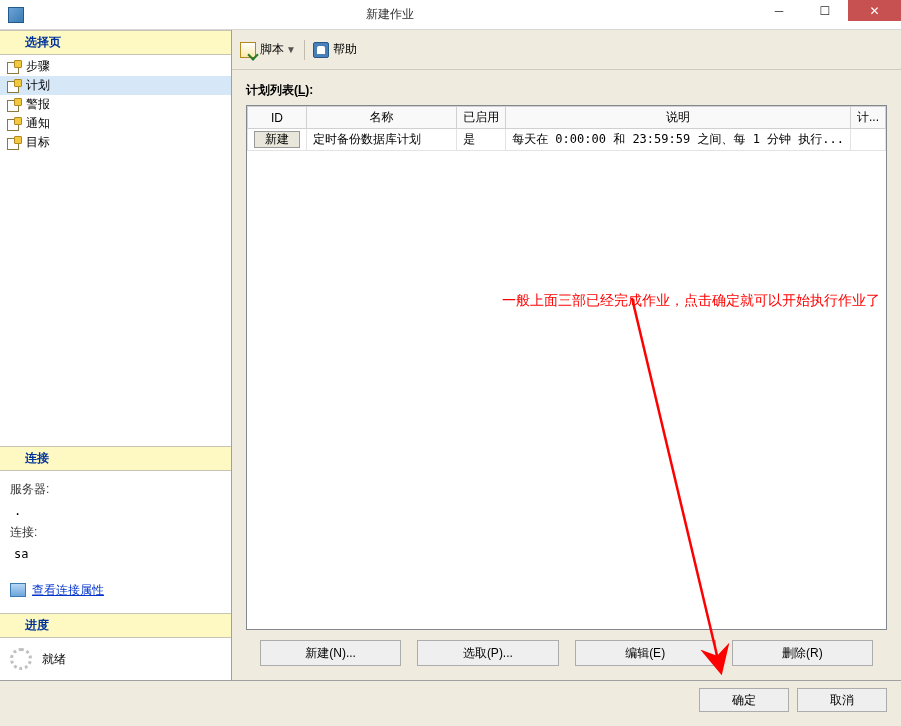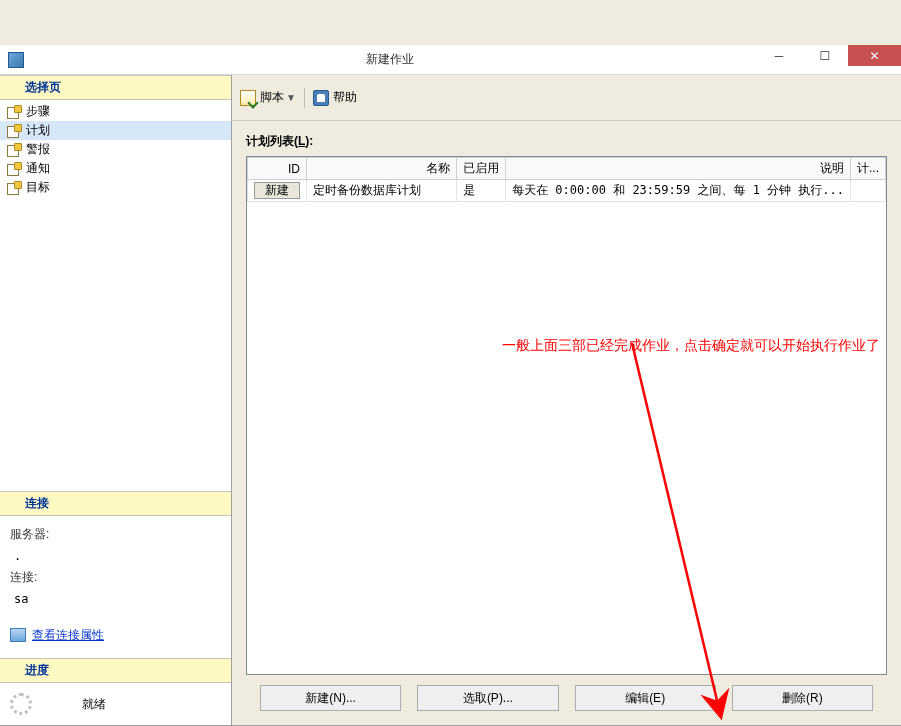--- a/index.html
+++ b/index.html
@@ -1,19 +1,19 @@
 <!DOCTYPE html>
 <html><head>
 <meta charset="utf-8">
 <style>
 * { box-sizing: border-box; margin: 0; padding: 0; font-family: "Microsoft YaHei", "SimSun", Tahoma, sans-serif; font-size: 12px; }
 body { width: 901px; height: 726px; background: #efebde; overflow: hidden; position: relative; }
 
 
-.titlebar { height: 30px; background: #fff; border-bottom: 1px solid #d7d7d7; display: flex; align-items: center; position: relative; margin-top: 45px; }
+.titlebar { height: 30px; background: #fff; border-bottom: 1px solid #d7d7d7; display: flex; align-items: center; position: relative; }
 .title-icon { width: 16px; height: 16px; margin-left: 8px; background: linear-gradient(135deg,#6ba3d8,#3b7cb3); border:1px solid #225a8e; }
 .title-text { flex:1; text-align:center; color:#333; }
 .winbtns { display:flex; height:100%; }
 .winbtn { width:46px; height:21px; display:flex; align-items:center; justify-content:center; color:#333; }
 .winbtn.close { width:53px; background:#c75050; color:#fff; height:21px; }
 
 
 .container { display:flex; height:calc(100% - 30px - 46px); }
 .sidebar { width:232px; background:#fff; border-right:1px solid #a0a0a0; display:flex; flex-direction:column; }
 .main { flex:1; background:#efebde; display:flex; flex-direction:column; position:relative; }
@@ -25,40 +25,40 @@
 .nav-item.selected { background:#d6e7f7; }
 .page-icon { width:16px; height:14px; margin-right:4px; position:relative; }
 .page-icon::before { content:""; position:absolute; left:1px; top:2px; width:10px; height:10px; background:#fff; border:1px solid #8a7a3e; }
 .page-icon::after { content:""; position:absolute; right:0; top:0; width:6px; height:6px; background:#f2c840; border:1px solid #b08a1e; border-radius:1px; }
 .filler { flex:1; }
 .conn-body { padding:8px 10px; line-height:1.8; }
 .conn-lbl { color:#333; }
 .conn-val { margin-left:4px; font-family:Consolas,monospace; }
 .link { color:#0033cc; text-decoration:underline; cursor:pointer; display:inline-flex; align-items:center; }
 .link-icon { width:16px; height:14px; margin-right:6px; background:linear-gradient(#b7d6f5,#6ca6db); border:1px solid #3b7cb3; }
-.progress-body { display:flex; align-items:center; padding:10px;gap:40px; }
+.progress-body { display:flex; align-items:center; padding:10px; }
 .ring { width:22px; height:22px; border:3px dotted #c0c0c0; border-radius:50%; margin-right:10px; }
 
 
-.toolbar { height:46px; display:flex; align-items:center; padding:0 8px; border-bottom:1px solid #cfcabb; }
+.toolbar { height:40px; display:flex; align-items:center; padding:0 8px; border-bottom:1px solid #cfcabb; }
 .tb-icon { width:16px; height:16px; margin-right:4px; }
 .tb-script { background:linear-gradient(#fff,#fbe9a9); border:1px solid #b08a1e; position:relative; }
 .tb-script::after { content:""; position:absolute; right:-2px; bottom:-2px; width:6px; height:6px; border-left:2px solid #2a7a2a; border-bottom:2px solid #2a7a2a; transform:rotate(-45deg); }
 .tb-help { background:#4a7fb8; border:1px solid #225a8e; border-radius:2px; position:relative; }
 .tb-help::before { content:""; position:absolute; left:3px; top:3px; width:8px; height:8px; background:#fff; border-radius:2px 2px 0 0; }
 .tb-dd { margin-left:2px; color:#555; font-size:10px; }
 .sep { width:1px; height:20px; background:#c0bcae; margin:0 8px; }
 
 
 .content { padding:12px 14px; flex:1; display:flex; flex-direction:column; }
 .list-label { margin-bottom:6px;font-weight:bold; }
 .list-label u { text-decoration:underline; }
 .grid-wrap { flex:1; border:1px solid #828790; background:#fff; position:relative; overflow:hidden; }
 table.grid { width:100%; border-collapse:collapse; }
-.grid th { background:#f9f9f9; border:1px solid #d0d0d0; text-align:right; font-weight:normal; padding:2px 6px; height:20px; white-space:nowrap; }
+.grid th { background:#f9f9f9; border:1px solid #d0d0d0; text-align:center; font-weight:normal; padding:2px 6px; height:20px; white-space:nowrap; }
 .grid td { border:1px solid #e3e3e3; padding:2px 6px; height:20px; white-space:nowrap; font-family:Consolas,"SimSun",monospace; }
 .id-btn { display:inline-block; background:#e9e7db; border:1px solid #999; padding:0 10px; height:17px; line-height:15px; cursor:pointer; }
 .annotation { position:absolute; left:270px; top:250px; color:#ff0000; font-size:14px; pointer-events:none;margin-top:12px; }
 .arrow-svg { position:absolute; left:0; top:0; pointer-events:none; }
 
 
 .btn-row { display:flex; gap:16px; padding:10px 14px 2px; }
 .btn { flex:1; height:26px; background:#efefef; border:1px solid #acacac; cursor:pointer; }
 
 

